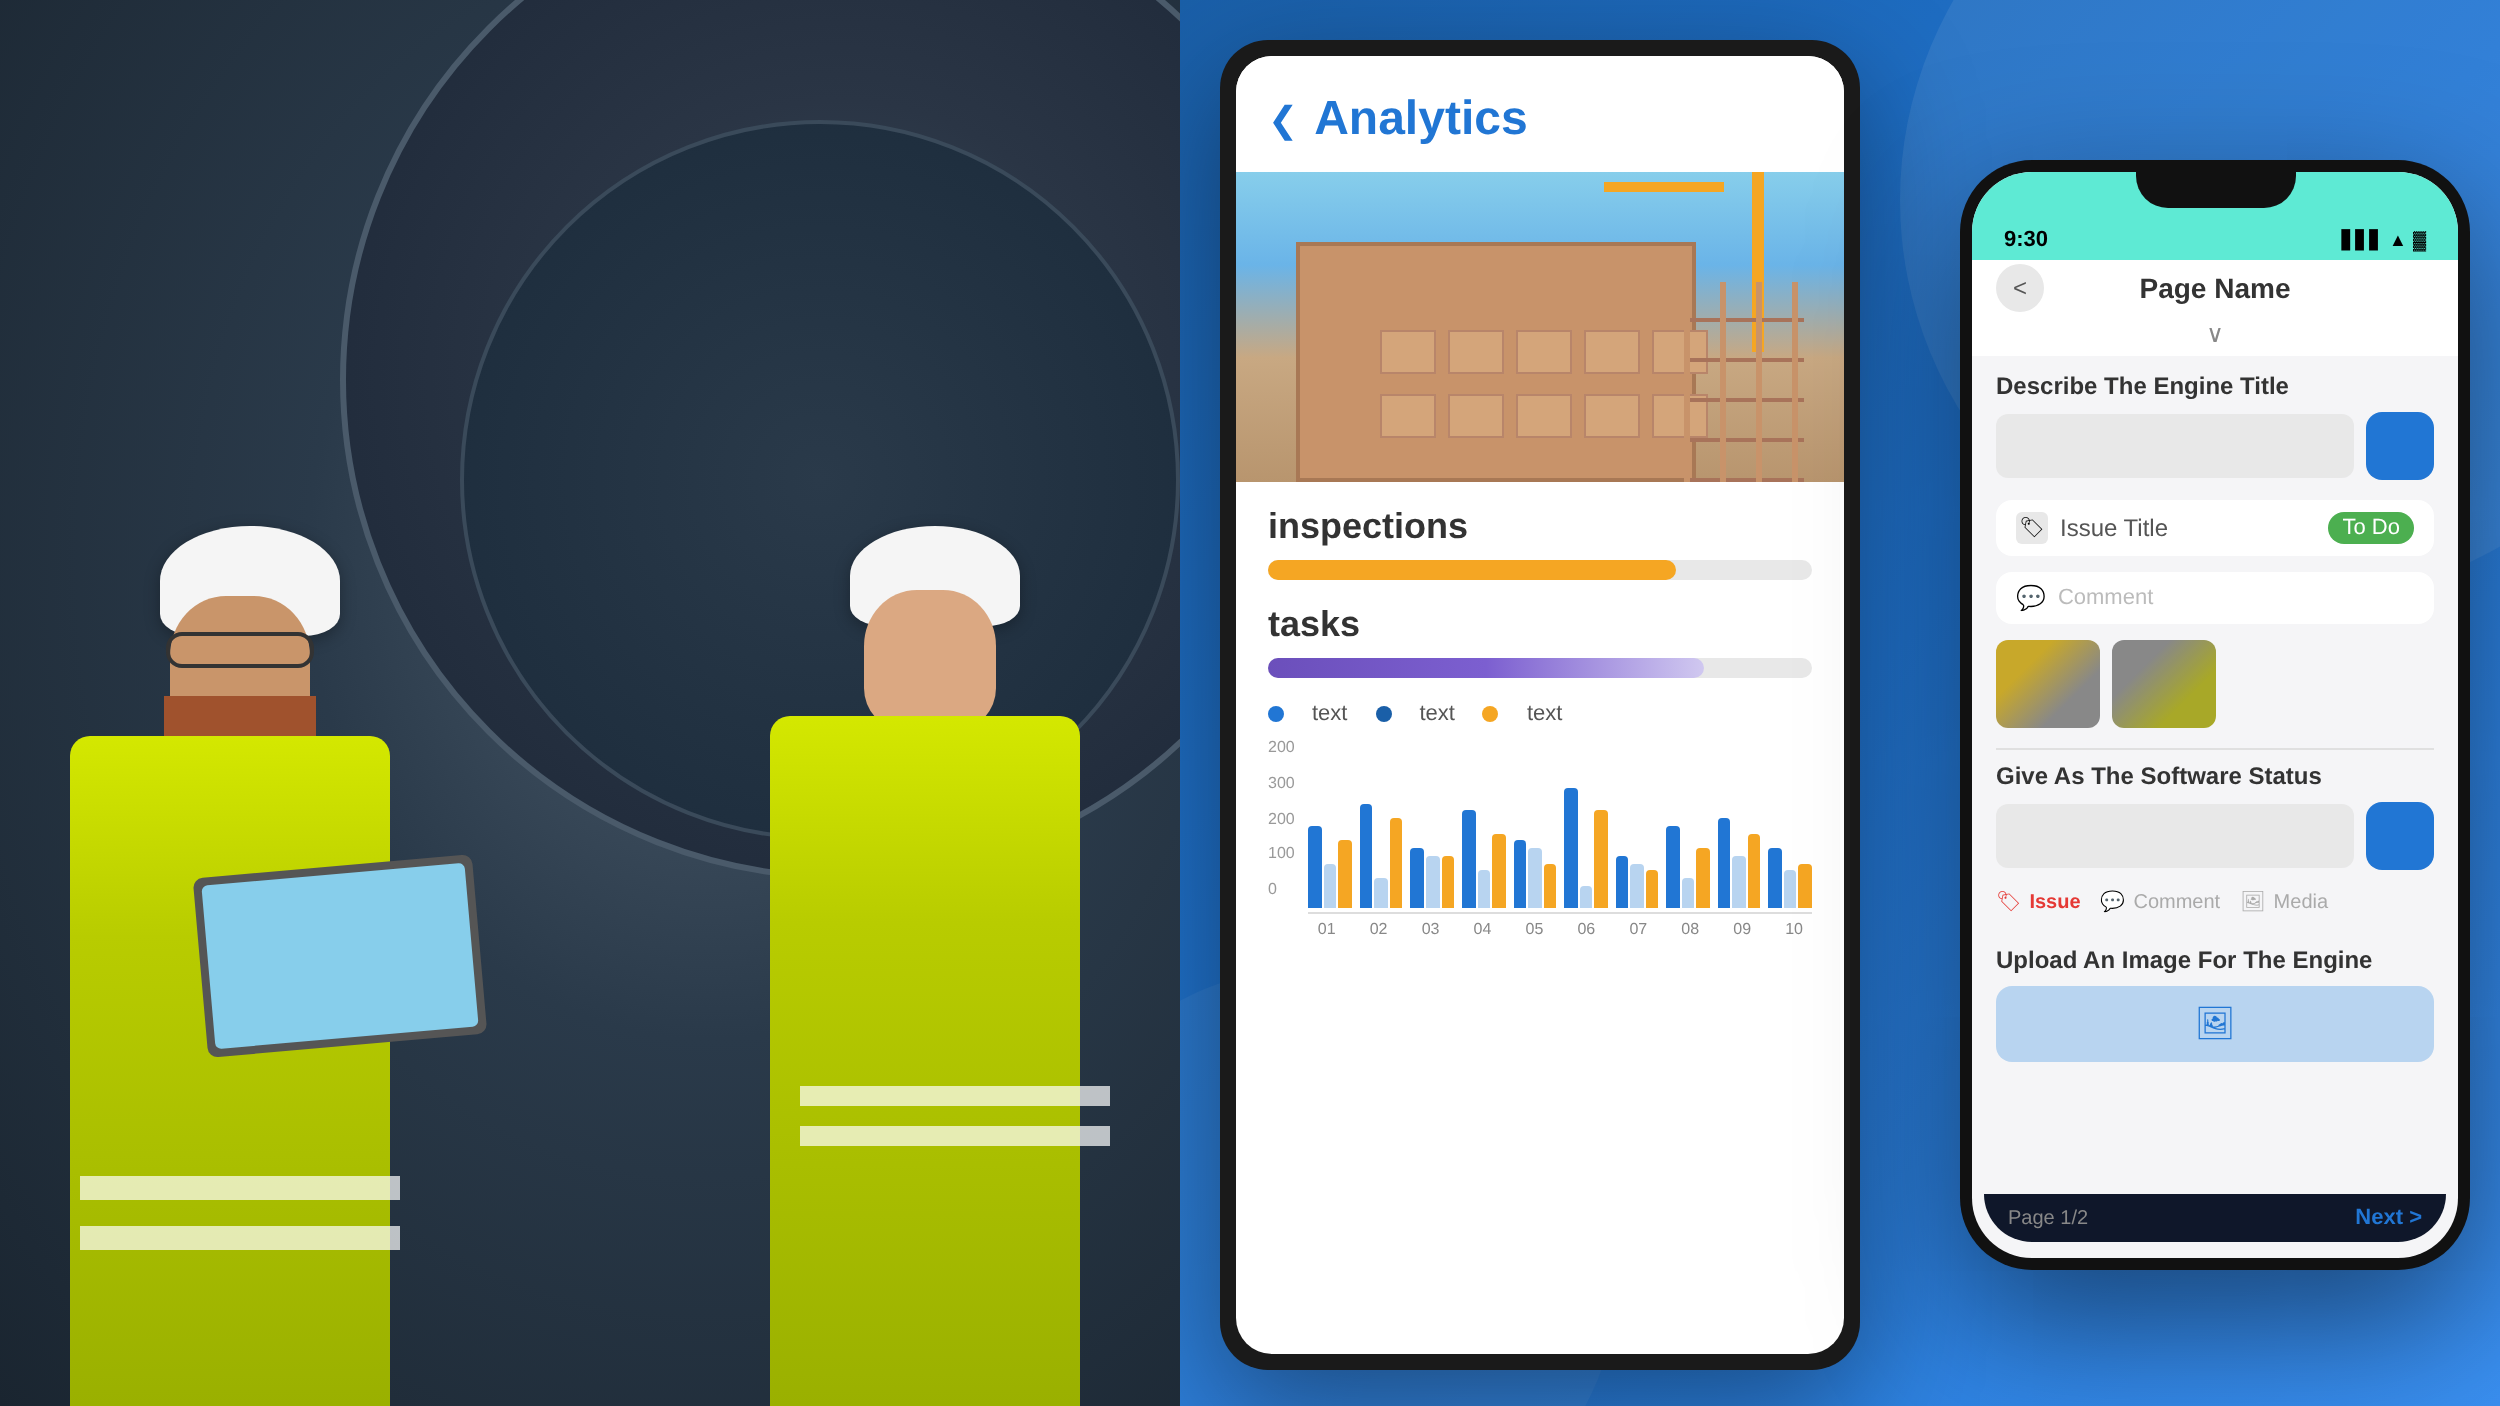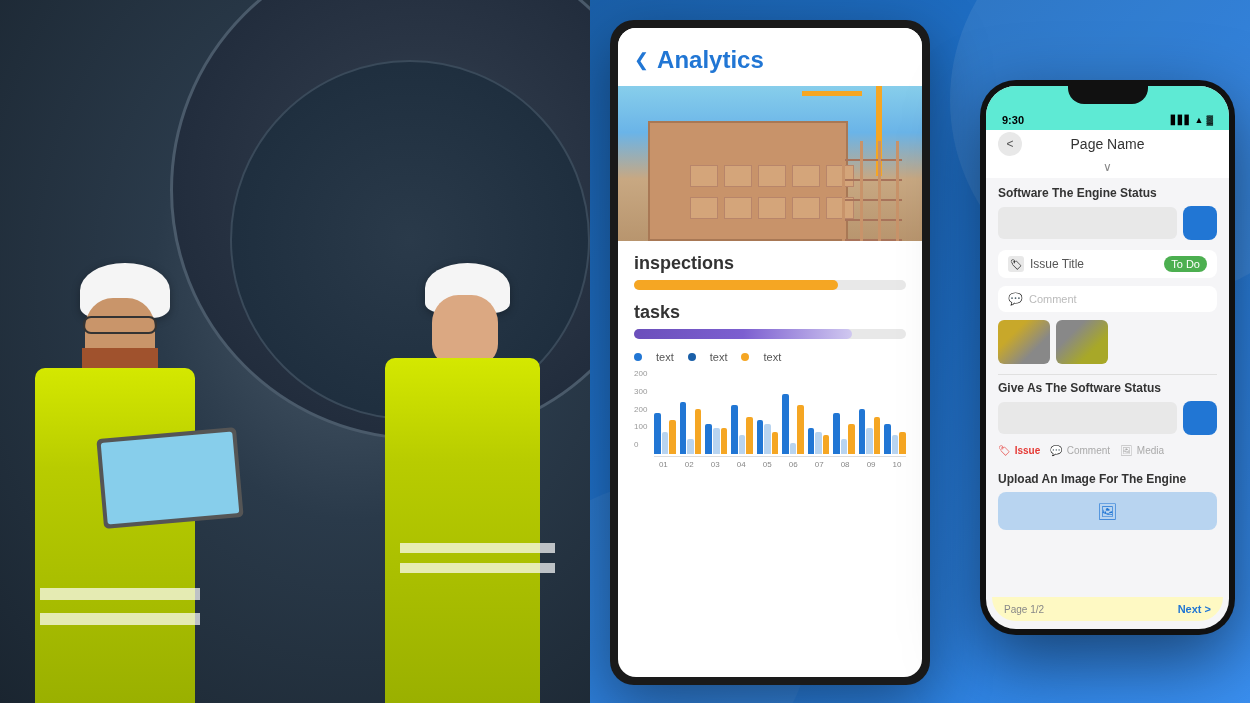--- a/index.html
+++ b/index.html
@@ -475,21 +475,21 @@
       background: #e8e8e8;
       border-radius: 50%;
       display: flex;
       align-items: center;
       justify-content: center;
       font-size: 12px;
       color: #555;
     }
     .phone-page-title {
       font-size: 14px;
-      font-weight: 400;
+      font-weight: 700;
       color: #333;
     }
     .phone-chevron-down {
       display: flex;
       justify-content: center;
       padding: 2px 0 4px;
       background: #fff;
       color: #888;
       font-size: 12px;
     }
@@ -617,21 +617,21 @@
       justify-content: center;
       margin-bottom: 8px;
     }
     .upload-icon { font-size: 16px; color: #2176d4; }
     
     .phone-bottom-bar {
       position: absolute;
       bottom: 8px;
       left: 6px;
       right: 6px;
-      background: #fef9c3;
+      background: #0f172a;
       border-radius: 0 0 28px 28px;
       padding: 6px 12px;
       display: flex;
       justify-content: space-between;
       align-items: center;
     }
     .page-indicator { font-size: 10px; color: #888; }
     .next-btn { font-size: 11px; color: #2176d4; font-weight: 600; }
 
   </style>
@@ -829,21 +829,21 @@
       <div class="phone-header">
         <div class="phone-back-btn">
           <span>&lt;</span>
         </div>
         <span class="phone-page-title">Page Name</span>
       </div>
       <div class="phone-chevron-down">∨</div>
 
       <div class="phone-content">
 
-        <div class="form-section-label">Software The Engine Status</div>
+        <div class="form-section-label">Describe The Engine Title</div>
         <div class="form-input-row">
           <div class="form-text-input"></div>
           <div class="form-blue-btn"></div>
         </div>
 
         <div class="issue-row">
           <div class="issue-left">
             <div class="tag-icon">🏷</div>
             <span class="issue-title-text">Issue Title</span>
           </div>

